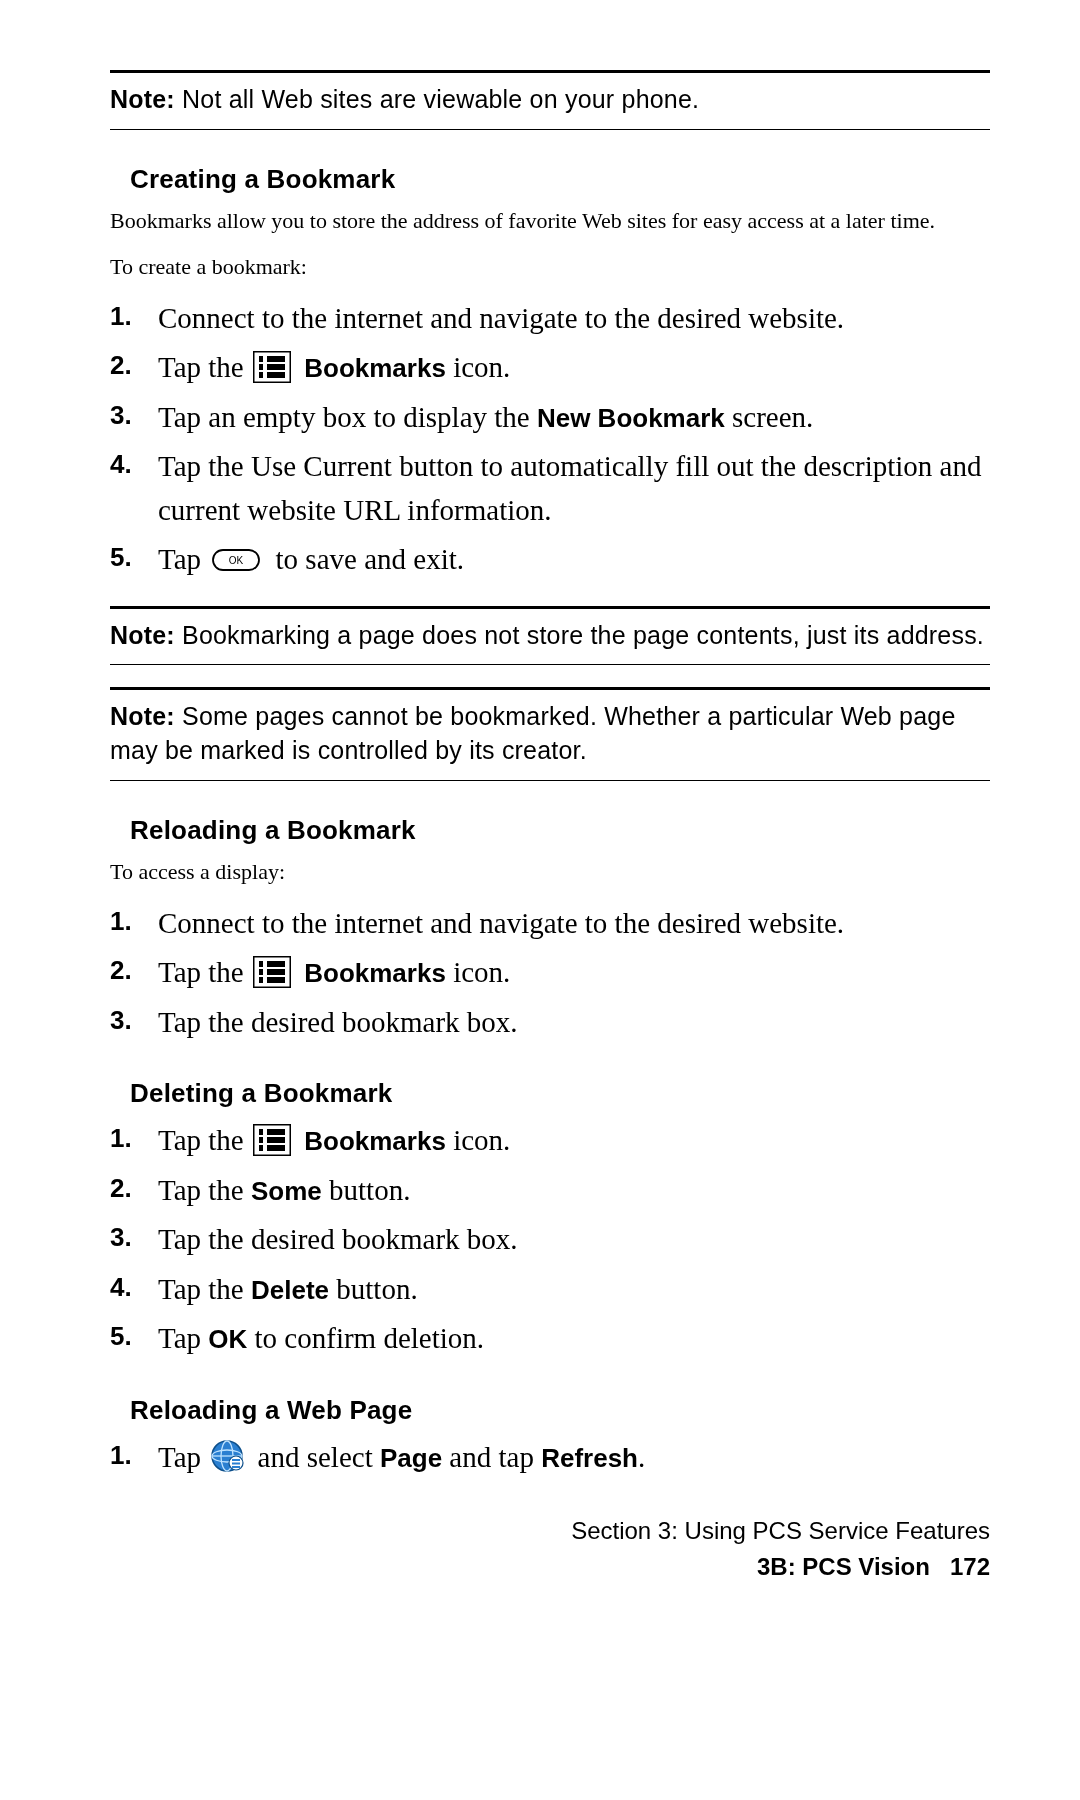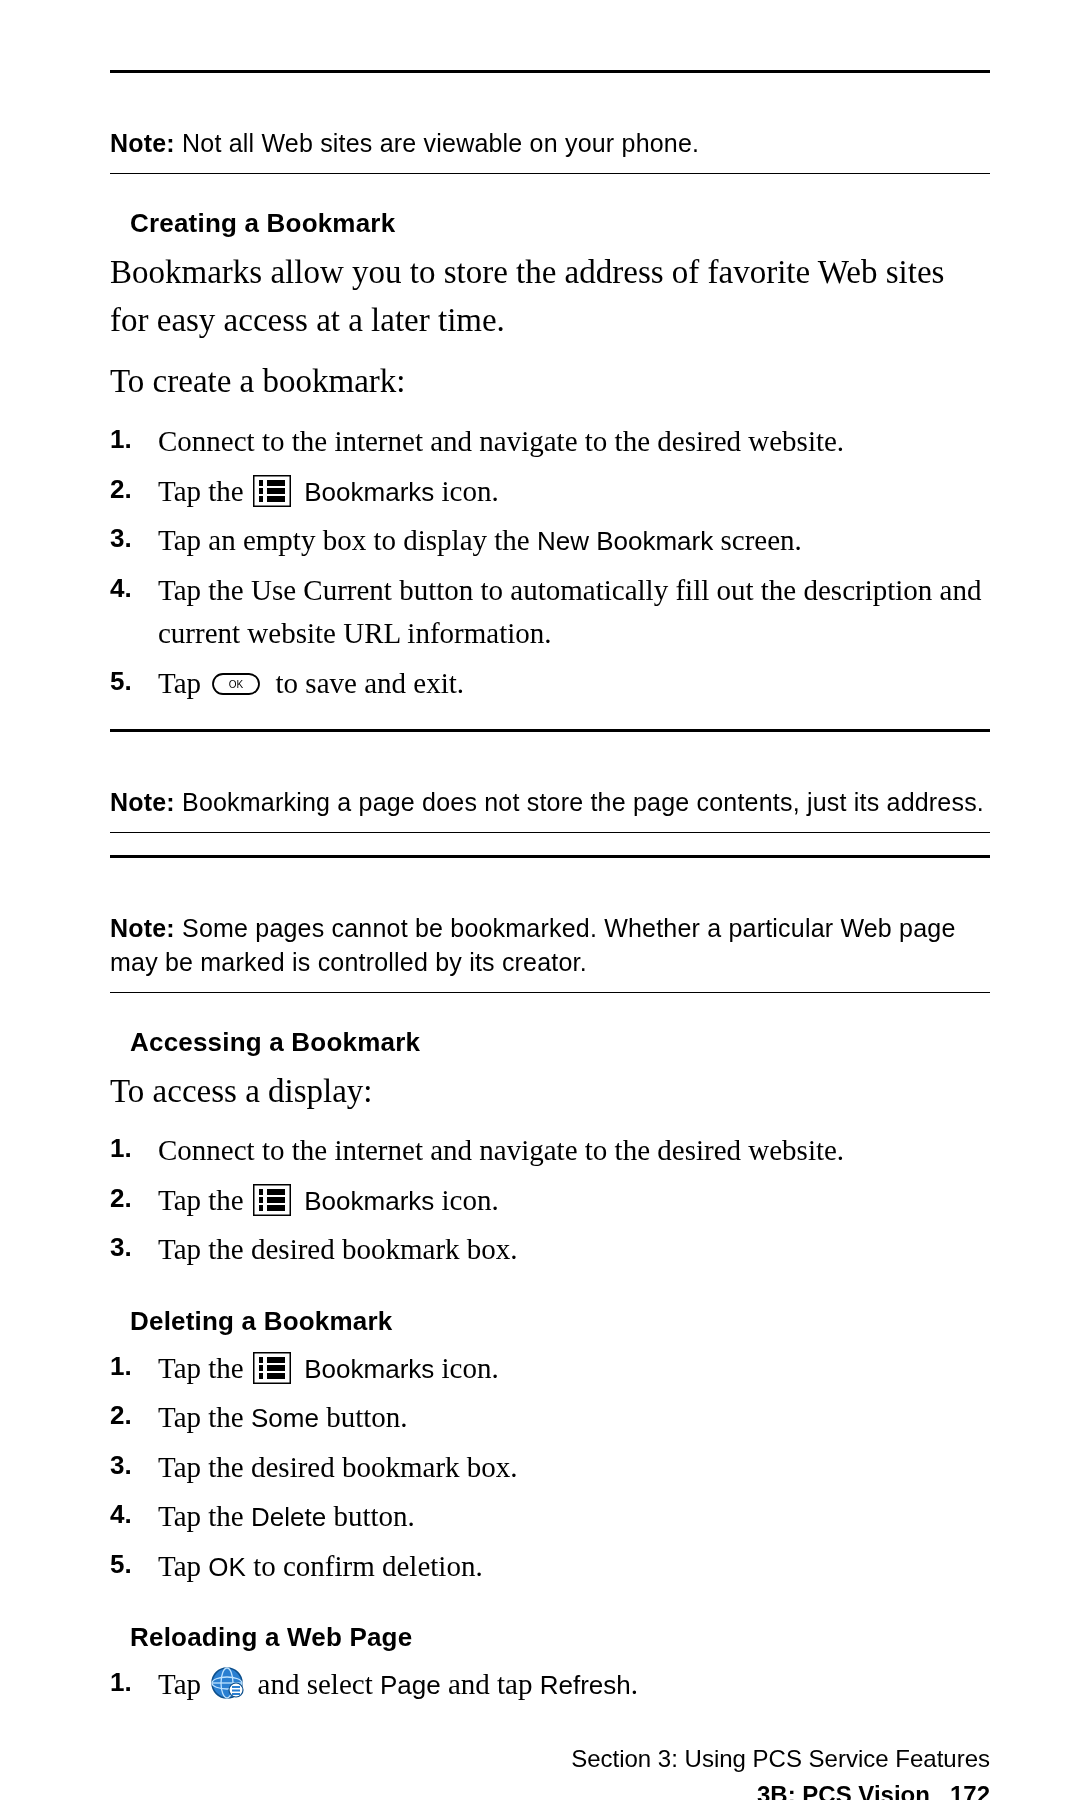--- a/index.html
+++ b/index.html
@@ -16,34 +16,33 @@
     width: 1080px;
   }
   .rule-thick { border-top: 3px solid #000; margin: 0; }
   .rule-thin  { border-top: 1.5px solid #000; margin: 0; }
   .note-block {
     font-family: Helvetica, Arial, sans-serif;
     font-size: 25px;
     line-height: 1.35;
     padding: 10px 0 12px 0;
     letter-spacing: 0.2px;
-    margin-top: 44px;
   }
   .note-block b { font-weight: 700; }
   .subhead {
     font-family: Helvetica, Arial, sans-serif;
     font-weight: 700;
     font-size: 26px;
     margin-top: 34px;
     margin-bottom: 10px;
     letter-spacing: 0.2px;
     margin-left: 20px;
   }
   .body-serif {
-    font-size: 33px;
+    font-size: 22px;
     line-height: 1.45;
     margin: 6px 0 14px 0;
   }
   ol.steps {
     list-style: none;
     padding: 0;
     margin: 0 0 24px 0;
   }
   ol.steps li {
     font-size: 29px;
@@ -52,21 +51,21 @@
     margin: 6px 0;
   }
   ol.steps li .num {
     font-family: Helvetica, Arial, sans-serif;
     font-weight: 700;
     font-size: 26px;
     width: 48px;
     flex-shrink: 0;
   }
   ol.steps li .txt { flex: 1; }
-  .sans-b { font-family: Helvetica, Arial, sans-serif; font-weight: 400; font-size: 26px; text-align: center; }
+  .sans-b { font-family: Helvetica, Arial, sans-serif; font-weight: 700; font-size: 26px; text-align: center; }
   .icon-bookmarks {
     display: inline-block;
     vertical-align: -6px;
     margin: 0 6px 0 2px;
   }
   .icon-ok {
     display: inline-block;
     vertical-align: -2px;
     margin: 0 8px 0 4px;
   }
@@ -149,21 +148,21 @@
   <div class="rule-thin"></div>
 
   <div style="height:22px"></div>
 
   <div class="rule-thick"></div>
   <div class="note-block">
     <b>Note:</b><span> Some pages cannot be bookmarked. Whether a particular Web page may be marked is controlled by its creator.</span>
   </div>
   <div class="rule-thin"></div>
 
-  <div class="subhead">Accessing a Bookmark</div>
+  <div class="subhead">Reloading a Bookmark</div>
   <p class="body-serif">To access a display:</p>
   <ol class="steps">
     <li>
       <span class="num">1.</span>
       <span class="txt">Connect to the internet and navigate to the desired website.</span>
     </li>
     <li>
       <span class="num">2.</span>
       <span class="txt">
         <span>Tap the </span><span class="icon-bookmarks"><svg width="38" height="32" viewBox="0 0 38 32">

